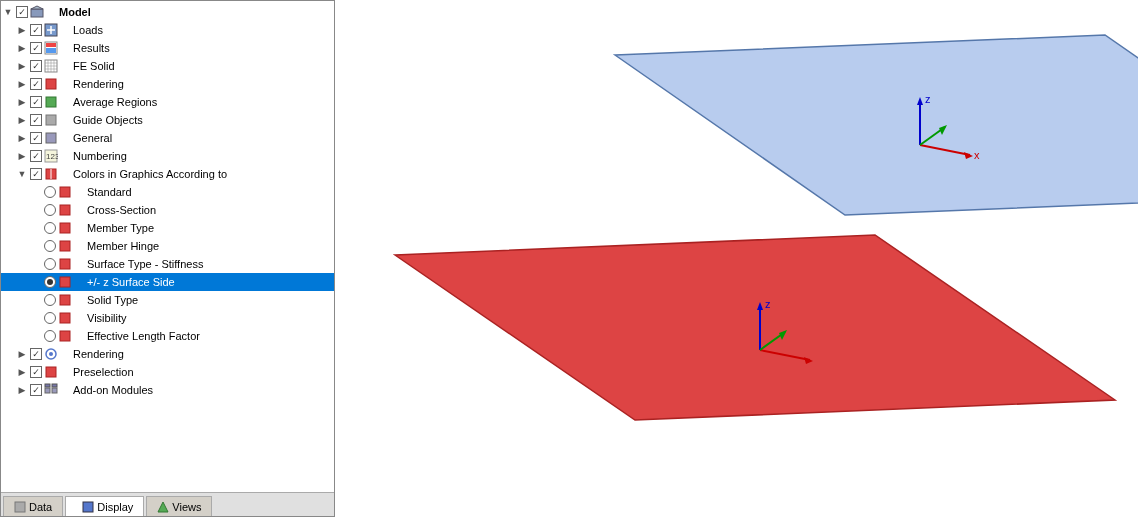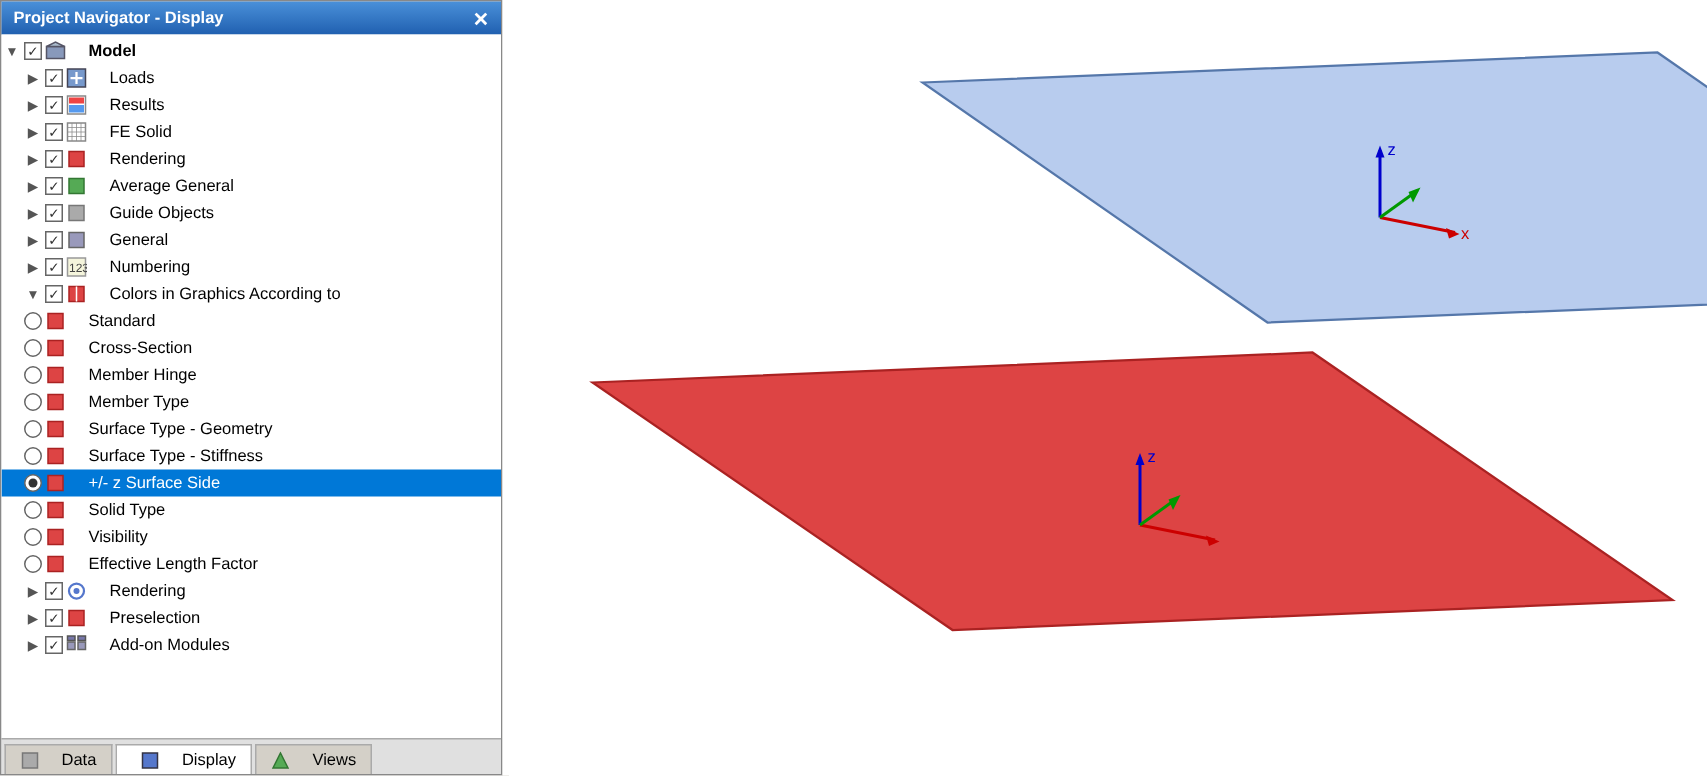--- a/index.html
+++ b/index.html
@@ -90,21 +90,21 @@
       justify-content: center;
       margin-right: 13px;
     }
 
     .tree-item .label {
       font-size: 11px;
       margin-left: 1px;
     }
 
     .indent-1 { padding-left: 14px; }
-    .indent-2 { }
+    .indent-2 { padding-left: 28px; }
 
     
     .cb-checked {
       width: 12px; height: 12px;
       border: 1px solid #666;
       background: white;
       display: inline-flex;
       align-items: center;
       justify-content: center;
       font-size: 9px;
@@ -141,21 +141,21 @@
 
     .bottom-tab {
       padding: 3px 10px;
       font-size: 11px;
       border: 1px solid #aaa;
       border-bottom: none;
       background: #d4d0c8;
       cursor: pointer;
       display: flex;
       align-items: center;
-      gap: 15px;
+      gap: 3px;
       margin-left: 2px;
       height: 20px;
     }
 
     .bottom-tab.active {
       background: white;
       padding-left: 16px;
     }
 
     
@@ -170,24 +170,20 @@
     .scene-svg {
       position: absolute;
       top: 0; left: 0;
       width: 100%; height: 100%;
     }
   </style>
 </head>
 <body>
 
 <div class="left-panel">
-  <div class="panel-title-bar">
-    <span>Project Navigator - Display</span>
-    <span class="close-btn">✕</span>
-  </div>
 
   <div class="tree-area">
 
     <div class="tree-item">
       <span class="expander">▼</span>
       <span class="checkbox">
           <span class="cb-checked"></span>
         </span>
       <span class="icon">
         <svg width="14" height="14" viewBox="0 0 14 14">
@@ -263,21 +259,21 @@
     <div class="tree-item indent-1">
       <span class="expander">▶</span>
       <span class="checkbox">
           <span class="cb-checked"></span>
         </span>
       <span class="icon">
         <svg width="14" height="14">
             <rect x="2" y="2" width="10" height="10" fill="#55aa55" stroke="#337733"></rect>
           </svg>
       </span>
-      <span class="label">Average General</span>
+      <span class="label">Average Regions</span>
     </div>
 
     <div class="tree-item indent-1">
       <span class="expander">▶</span>
       <span class="checkbox">
           <span class="cb-checked"></span>
         </span>
       <span class="icon">
         <svg width="14" height="14">
             <rect x="2" y="2" width="10" height="10" fill="#aaaaaa" stroke="#777"></rect>
@@ -357,48 +353,36 @@
     <div class="tree-item indent-2">
       <span class="expander" style="visibility:hidden">▶</span>
       <span class="checkbox">
           <span class="radio-dot"></span>
         </span>
       <span class="icon">
         <svg width="14" height="14">
             <rect x="2" y="2" width="10" height="10" fill="#dd4444" stroke="#aa2222"></rect>
           </svg>
       </span>
+      <span class="label">Member Type</span>
+    </div>
+
+    <div class="tree-item indent-2">
+      <span class="expander" style="visibility:hidden">▶</span>
+      <span class="checkbox">
+          <span class="radio-dot"></span>
+        </span>
+      <span class="icon">
+        <svg width="14" height="14">
+            <rect x="2" y="2" width="10" height="10" fill="#dd4444" stroke="#aa2222"></rect>
+          </svg>
+      </span>
       <span class="label">Member Hinge</span>
     </div>
 
-    <div class="tree-item indent-2">
-      <span class="expander" style="visibility:hidden">▶</span>
-      <span class="checkbox">
-          <span class="radio-dot"></span>
-        </span>
-      <span class="icon">
-        <svg width="14" height="14">
-            <rect x="2" y="2" width="10" height="10" fill="#dd4444" stroke="#aa2222"></rect>
-          </svg>
-      </span>
-      <span class="label">Member Type</span>
-    </div>
-
-    <div class="tree-item indent-2">
-      <span class="expander" style="visibility:hidden">▶</span>
-      <span class="checkbox">
-          <span class="radio-dot"></span>
-        </span>
-      <span class="icon">
-        <svg width="14" height="14">
-            <rect x="2" y="2" width="10" height="10" fill="#dd4444" stroke="#aa2222"></rect>
-          </svg>
-      </span>
-      <span class="label">Surface Type - Geometry</span>
-    </div>
 
     <div class="tree-item indent-2">
       <span class="expander" style="visibility:hidden">▶</span>
       <span class="checkbox">
           <span class="radio-dot"></span>
         </span>
       <span class="icon">
         <svg width="14" height="14">
             <rect x="2" y="2" width="10" height="10" fill="#dd4444" stroke="#aa2222"></rect>
           </svg>

